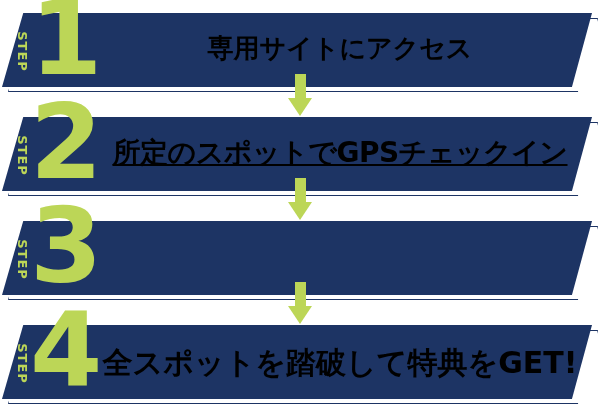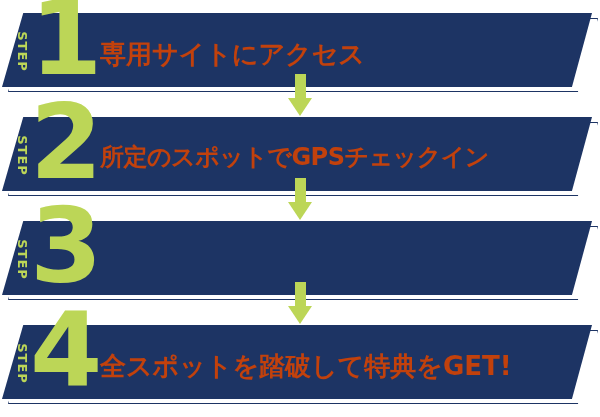--- a/index.html
+++ b/index.html
@@ -58,33 +58,34 @@
     color:#bcd657;
     font-weight:bold;
     font-size:104px;
     line-height:1;
     letter-spacing:-4px;
     font-family:"DejaVu Sans","Liberation Sans",sans-serif;
   }
 
   .step-title{
     position:absolute;
-    top:40px;
+    top:34px;
     left:100px;width:480px;
-    color:#c2410c;
+    color:#000000;
     font-weight:bold;
     font-size:26px;
     line-height:1.1;
     letter-spacing:0px;
+    text-align:center;
     white-space:nowrap;
   }
   .s1 .step-title{font-size:26px;}
-  .s2 .step-title{font-size:24px;letter-spacing:-0.5px;}
+  .s2 .step-title{font-size:28px;letter-spacing:-0.5px;text-decoration:underline;}
   .s3 .step-title{font-size:26px;}
-  .s4 .step-title{font-size:26px;}
+  .s4 .step-title{font-size:30px;}
 
   .arrow{
     position:absolute;left:288px;width:24px;height:42px;
   }
   .arrow .shaft{
     position:absolute;left:7px;top:0;width:11px;height:26px;background:#bcd657;
   }
   .arrow .head{
     position:absolute;left:0;top:24px;width:0;height:0;
     border-left:12px solid transparent;

